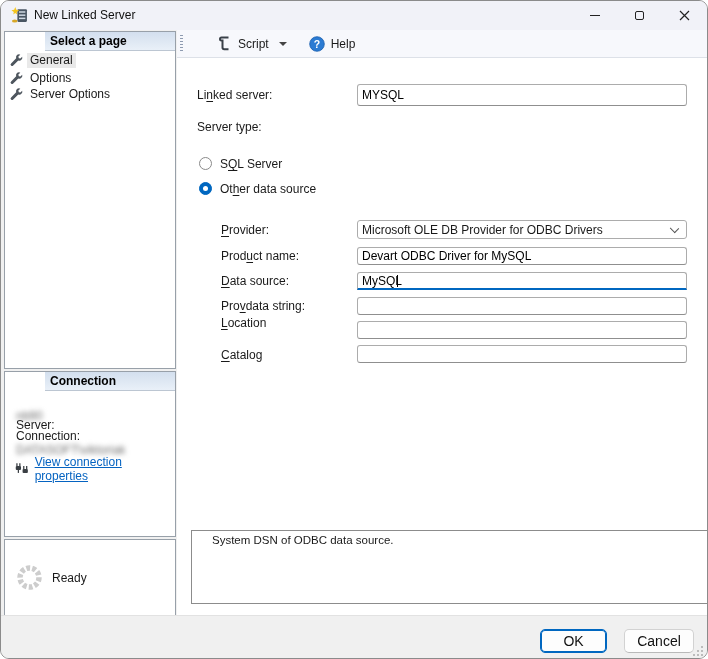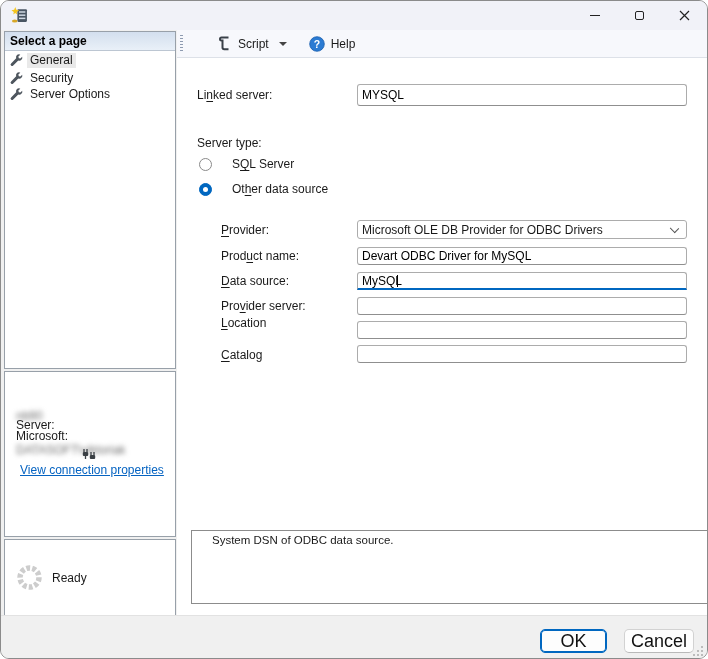--- a/index.html
+++ b/index.html
@@ -15,21 +15,21 @@
   
   .titlebar { position:absolute; left:0; top:0; width:100%; height:29px; background:#f1f2f8; }
   .app-icon { position:absolute; left:10px; top:6px; width:17px; height:17px; }
   .title-text { position:absolute; left:33px; top:0; line-height:29px; font-size:12px; color:#111; }
   .win-controls { position:absolute; right:0; top:0; height:29px; display:flex; }
   .win-btn { width:45px; height:28px; display:flex; align-items:center; justify-content:center; }
   .glyph-min { width:10px; height:1px; background:#222; }
   .glyph-max { width:9px; height:9px; border:1px solid #222; border-radius:2px; }
 
   
-  .panel { position:absolute; left:3px; width:172px; background:#fff; border:1px solid #98a0a9; }
+  .panel { position:absolute; left:3px; width:172px; background:#fff; border:1px solid #98a0a9;padding-left:40px; }
   .panel-header {
     height:19px; line-height:18px; padding-left:5px; font-weight:700; color:#000;
     background:linear-gradient(#d3dfee,#e9f0f8); border-bottom:1px solid #bcc6d2;
   }
   .panel-select { top:30px; height:338px; }
   .panel-connection { top:370px; height:166px; }
   .panel-progress { top:538px; height:80px; }
 
   .page-item { position:absolute; left:4px; height:16px; display:flex; align-items:center; cursor:default; }
   .page-item .wrench { width:14px; height:14px; margin-right:4px; }
@@ -74,56 +74,57 @@
 
   .combo {
     position:absolute; left:180px; width:330px; height:19px;
     border:1px solid #acacac; border-radius:3px; background:#fff;
     display:flex; align-items:center; padding:0 4px; cursor:default;
   }
   .combo-chevron { position:absolute; right:8px; top:6px; width:7px; height:7px;
     border-right:1.4px solid #555; border-bottom:1.4px solid #555; transform:rotate(45deg) scale(1,0.9);
     transform-origin:center; margin-top:-2px; }
 
-  .radio-row { position:absolute; display:flex; align-items:flex-end; cursor:default;gap:12px; }
+  .radio-row { position:absolute; display:flex; align-items:flex-start; cursor:default; }
   .radio { width:13px; height:13px; border-radius:50%; border:1px solid #8a8a8a; background:#fff; margin-right:8px;
     display:flex; align-items:center; justify-content:center; }
   .radio.checked { background:#0067c0; border-color:#0067c0; }
   .radio.checked .dot { width:5px; height:5px; border-radius:50%; background:#fff; }
 
   .desc-box {
     position:absolute; left:14px; top:472px; width:576px; height:74px;
     border:1px solid #8c8c8c; background:#fff; padding:3px 20px; font-size:11.5px; color:#1a1a1a;
   }
 
   
   .footer { position:absolute; left:0; top:614px; width:100%; height:45px; background:#f0f0f0; border-top:1px solid #e2e2e2; }
   .btn {
     position:absolute; top:13px; height:24px; background:#fdfdfd; border-radius:5px;
-    font-family:"Liberation Sans", sans-serif; font-size:18px; color:#111; text-align:center; line-height:22px;
+    font-family:"Liberation Sans", sans-serif; font-size:14px; color:#111; text-align:center; line-height:22px;
     cursor:default;
   }
   .btn-ok { left:539px; width:67px; border:1px solid #0067c0; box-shadow:inset 0 0 0 1px #0067c0; }
   .btn-cancel { left:623px; width:70px; border:1px solid #d2d2d2; border-bottom-color:#b9b9b9; }
   .resize-grip { position:absolute; right:3px; bottom:3px; width:12px; height:12px; }
 </style>
 </head>
 <body>
 
 <div class="window">
 
   <div class="titlebar">
     <svg class="app-icon" viewBox="0 0 16 16">
       <rect x="6" y="2" width="9" height="12" rx="1" fill="#4a5663"></rect>
       <rect x="7.5" y="4" width="6" height="1.4" fill="#cfd8e2"></rect>
       <rect x="7.5" y="7" width="6" height="1.4" fill="#cfd8e2"></rect>
       <rect x="7.5" y="10" width="6" height="1.4" fill="#cfd8e2"></rect>
       <path d="M4 0l1 2.6L7.6 3 5.4 4.6 5.8 7 4 5.6 2.2 7l.4-2.4L.4 3 3 2.6z" fill="#f5c51d"></path>
       <ellipse cx="3.5" cy="13.2" rx="2.6" ry="1.5" fill="#d8a827"></ellipse>
     </svg>
+    <span class="title-text">New Linked Server</span>
     <div class="win-controls">
       <div class="win-btn">
         <span class="glyph-min"></span>
       </div>
       <div class="win-btn">
         <span class="glyph-max"></span>
       </div>
       <div class="win-btn">
         <svg width="11" height="11" viewBox="0 0 11 11">
           <path d="M1 1l9 9M10 1l-9 9" stroke="#222" stroke-width="1.2" fill="none"></path>
@@ -137,36 +138,37 @@
     <div class="page-item selected" style="top:20px;">
       <svg class="wrench" viewBox="0 0 16 16">
         <path d="M11.5 1.5a3.5 3.5 0 0 0-3.3 4.6L2.4 11.9a1.7 1.7 0 1 0 2.4 2.4l5.8-5.8a3.5 3.5 0 0 0 4.5-4.3L13 6.4 11.2 5.9l-.5-1.8 2.2-2.1a3.5 3.5 0 0 0-1.4-.5z" fill="#4e565e"></path>
       </svg>
       <span class="lbl">General</span>
     </div>
     <div class="page-item" style="top:38px;">
       <svg class="wrench" viewBox="0 0 16 16">
         <path d="M11.5 1.5a3.5 3.5 0 0 0-3.3 4.6L2.4 11.9a1.7 1.7 0 1 0 2.4 2.4l5.8-5.8a3.5 3.5 0 0 0 4.5-4.3L13 6.4 11.2 5.9l-.5-1.8 2.2-2.1a3.5 3.5 0 0 0-1.4-.5z" fill="#4e565e"></path>
       </svg>
-      <span class="lbl">Security</span>
+      <span class="lbl">Options</span>
     </div>
     <div class="page-item" style="top:54px;">
       <svg class="wrench" viewBox="0 0 16 16">
         <path d="M11.5 1.5a3.5 3.5 0 0 0-3.3 4.6L2.4 11.9a1.7 1.7 0 1 0 2.4 2.4l5.8-5.8a3.5 3.5 0 0 0 4.5-4.3L13 6.4 11.2 5.9l-.5-1.8 2.2-2.1a3.5 3.5 0 0 0-1.4-.5z" fill="#4e565e"></path>
       </svg>
       <span class="lbl">Server Options</span>
     </div>
   </div>
 
   <div class="panel panel-connection">
+    <div class="panel-header">Connection</div>
     <span class="conn-label" style="top:22px;margin-top:24px;">Server:</span>
     <span class="conn-value" style="top:37px;">nb90</span>
-    <span class="conn-label" style="top:57px;">Microsoft:</span>
+    <span class="conn-label" style="top:57px;">Connection:</span>
     <span class="conn-value" style="top:71px;">DATASOFT\viktoriak</span>
-    <div class="conn-link-row" style="top:76px;flex-direction:column;">
+    <div class="conn-link-row" style="top:83px;">
       <svg width="15" height="15" viewBox="0 0 15 15">
         <path d="M3 1v3M6 1v3" stroke="#3a3f44" stroke-width="1.3"></path>
         <rect x="1.8" y="4" width="5.4" height="4" rx="1" fill="#3a3f44"></rect>
         <path d="M4.5 8v3" stroke="#3a3f44" stroke-width="1.3"></path>
         <path d="M10 4v3M13 4v3" stroke="#3a3f44" stroke-width="1.3"></path>
         <rect x="8.8" y="7" width="5.4" height="4" rx="1" fill="#3a3f44"></rect>
       </svg>
       <span class="conn-link">View connection properties</span>
     </div>
   </div>
@@ -194,21 +196,21 @@
       </svg>
       <span>Help</span>
     </div>
   </div>
 
   <div class="content">
 
     <span class="flabel" style="left:20px; top:30px;"><span>Li</span><span class="ak">n</span><span>ked server:</span></span>
     <input class="tbox big" style="top: 26px;" value="MYSQL">
 
-    <span class="flabel" style="left:20px; top:78px;">Server type:</span>
+    <span class="flabel" style="left:20px; top:62px;">Server type:</span>
 
     <div class="radio-row" style="left:22px; top:99px;">
       <span class="radio">
           <span class="dot"></span>
         </span>
       <span><span>S</span><span class="ak">Q</span><span>L Server</span></span>
     </div>
     <div class="radio-row" style="left:22px; top:124px;">
       <span class="radio checked">
           <span class="dot"></span>
@@ -222,21 +224,21 @@
       <span class="combo-chevron"></span>
     </div>
 
     <span class="flabel" style="left:44px; top:191px;"><span>Prod</span><span class="ak">u</span><span>ct name:</span></span>
     <input class="tbox" style="top: 189px;" value="Devart ODBC Driver for MySQL">
 
     <span class="flabel" style="left:44px; top:216px;"><span></span><span class="ak">D</span><span>ata source:</span></span>
     <input class="tbox focused" style="top: 214px;" value="MySQL">
     <span class="caret" style="left:220px; top:217px;"></span>
 
-    <span class="flabel" style="left:44px; top:241px;"><span>Pro</span><span class="ak">v</span><span>ider server:</span></span>
+    <span class="flabel" style="left:44px; top:241px;"><span>Pro</span><span class="ak">v</span><span>data string:</span></span>
     <input class="tbox" style="top: 239px;" value="">
 
     <span class="flabel" style="left:44px; top:258px;"><span></span><span class="ak">L</span><span>ocation</span></span>
     <input class="tbox" style="top: 263px;" value="">
 
     <span class="flabel" style="left:44px; top:290px;"><span></span><span class="ak">C</span><span>atalog</span></span>
     <input class="tbox" style="top: 287px;" value="">
 
     <div class="desc-box">System DSN of ODBC data source.</div>
   </div>

